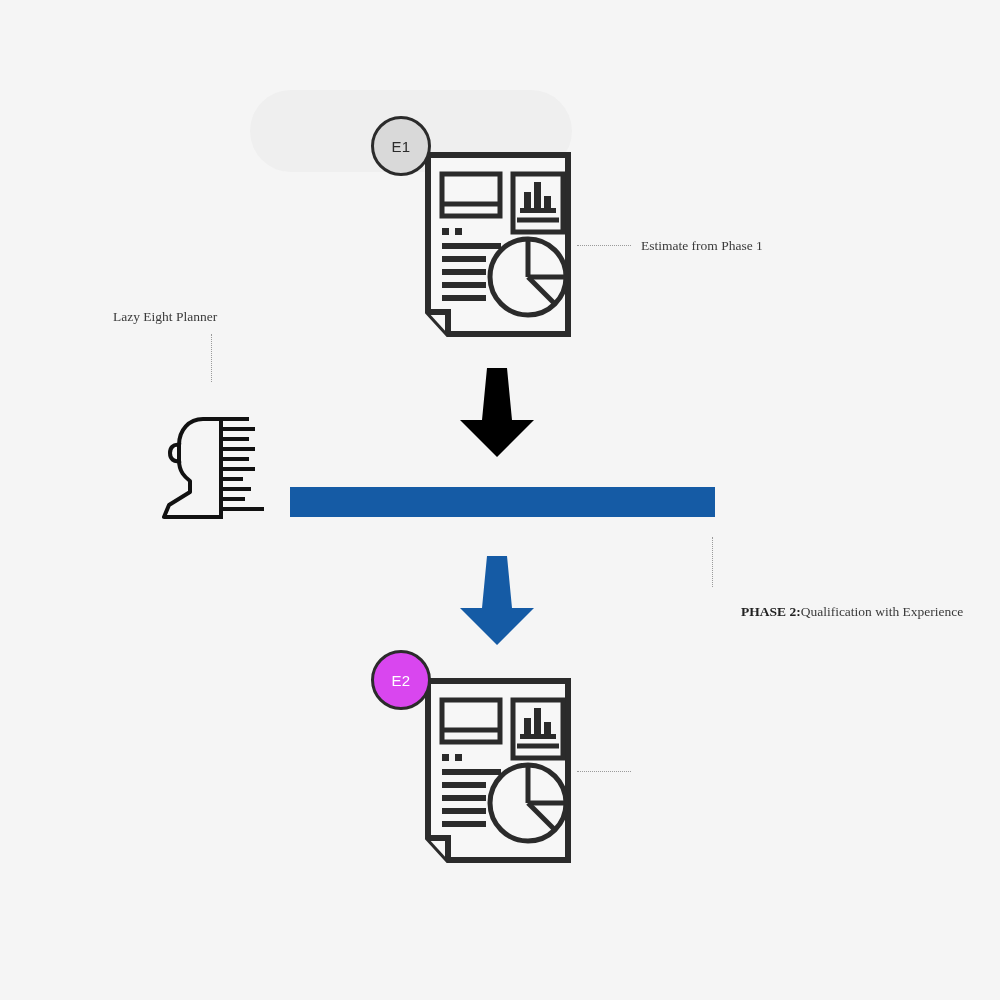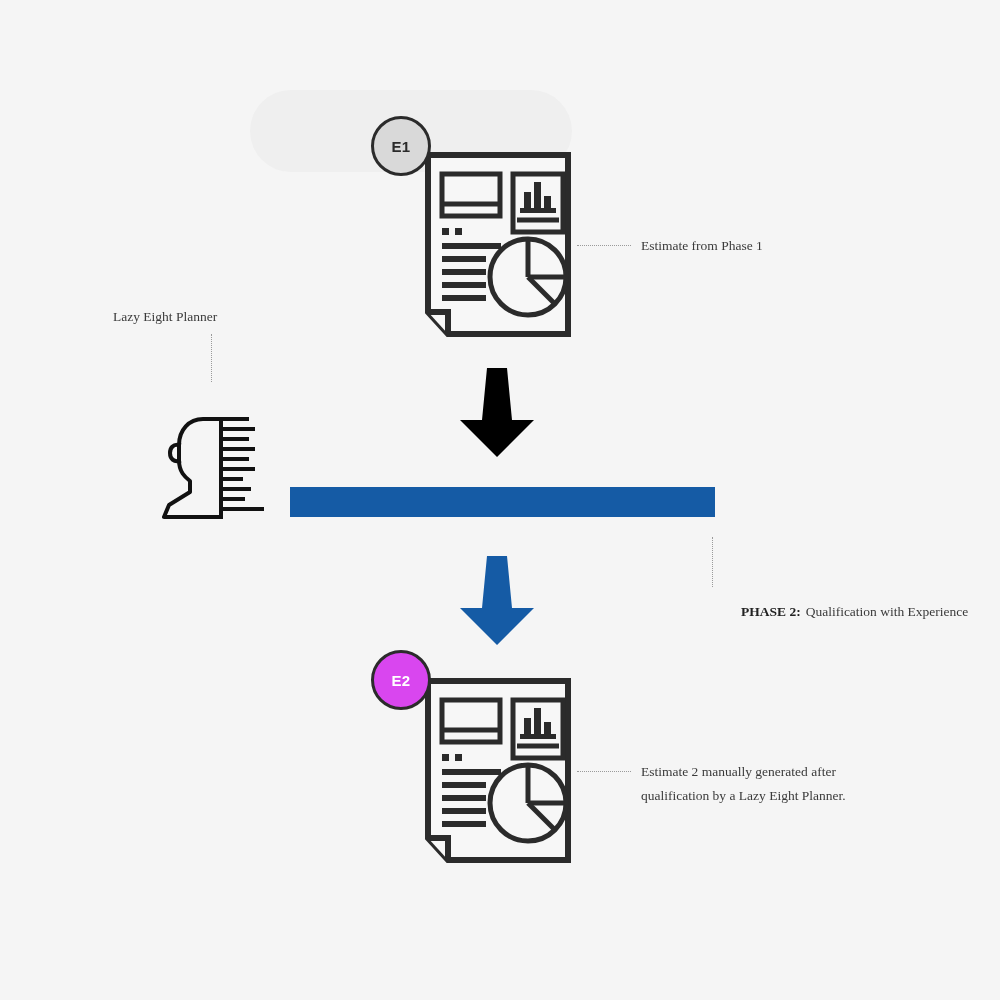--- a/index.html
+++ b/index.html
@@ -37,21 +37,21 @@
   .badge {
     width: 60px;
     height: 60px;
     border-radius: 50%;
     border: 3px solid #2b2b2b;
     box-sizing: border-box;
     display: flex;
     align-items: center;
     justify-content: center;
     font-size: 15px;
-    font-weight: bold;
+    font-weight: normal;
     letter-spacing: 0.3px;
   }
   .badge-e1 {
     left: 371px;
     top: 116px;
     background: #d9d9d9;
     color: #2b2b2b;
   }
   .badge-e2 {
     left: 371px;
@@ -184,21 +184,21 @@
         <rect x="61" y="85" width="24" height="4"></rect>
         <rect x="61" y="95" width="43" height="4"></rect>
         <rect x="59" y="5" width="4" height="100"></rect>
       </g>
     </svg>
   </div>
 
   <div class="abs blue-bar"></div>
 
   <div class="abs leader-v leader-phase"></div>
-  <div class="abs label label-phase"><b>PHASE 2:</b><span style="margin-left:5px;">Qualification with Experience</span></div>
+  <div class="abs label label-phase"><b>PHASE 2:</b><span style="margin-left:0;">Qualification with Experience</span></div>
 
   <div class="abs arrow-wrap-2">
     <svg width="78" height="90" viewBox="0 0 78 90" aria-hidden="true">
       <path d="M29 0 H49 L54 52 H76 L39 89 L2 52 H24 Z" fill="#155ba5"></path>
     </svg>
   </div>
 
   <div class="abs doc-wrap-2">
     <svg width="155" height="185" viewBox="0 0 155 185" aria-hidden="true">
       <g fill="none" stroke="#2b2b2b" stroke-width="6" stroke-linejoin="miter">
@@ -233,18 +233,14 @@
         <line x1="110" y1="125" x2="137" y2="152"></line>
       </g>
     </svg>
   </div>
 
   <div class="abs badge badge-e2">
     <span>E2</span>
   </div>
 
   <div class="abs leader-h leader-est2"></div>
-  <div class="abs label label-annot label-est2">
-    <span>Estimate 2 manually generated after</span>
-    <span class="line2">qualification by a Lazy Eight Planner.</span>
-  </div>
 
 </div>
 
 </body></html>

